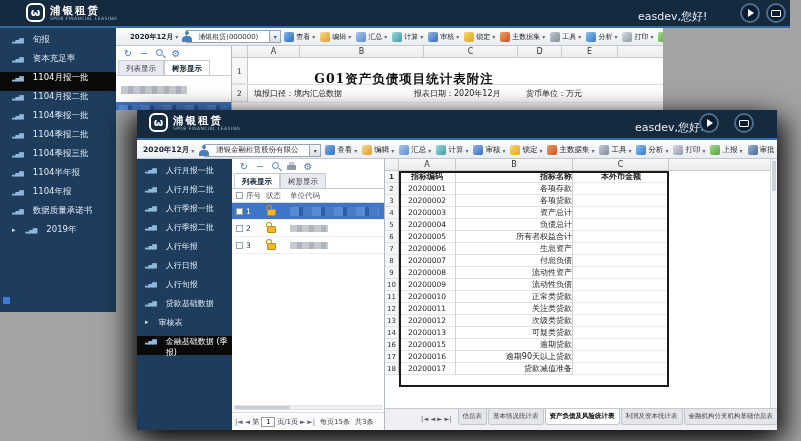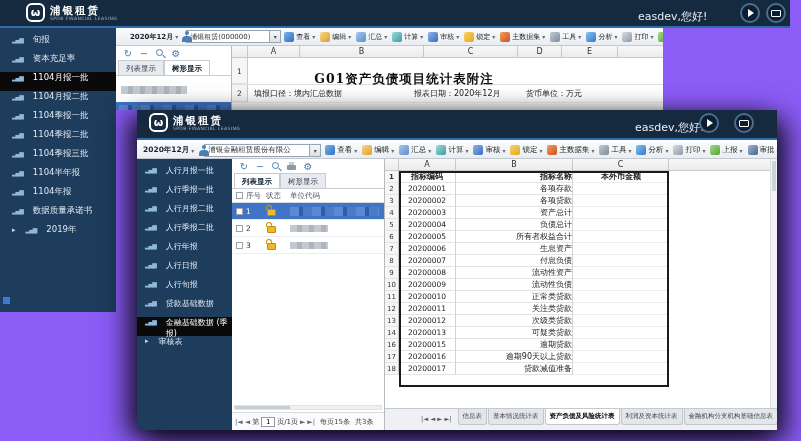--- a/index.html
+++ b/index.html
@@ -1,17 +1,17 @@
 <!DOCTYPE html>
 <html><head>
 <meta charset="utf-8">
 <style>
   html,body{margin:0;padding:0;background:#000;}
   *{box-sizing:border-box;font-family:"DejaVu Sans",sans-serif;}
-  .canvas{position:relative;width:801px;height:441px;background:#8b5cf6;overflow:hidden;}
+  .canvas{position:relative;width:801px;height:441px;background:#a3a3a3;overflow:hidden;}
   .win{position:absolute;}
   .back{left:0;top:0;width:790px;height:425px;}
   .front{left:137px;top:110px;width:640px;height:320px;background:#fff;
          box-shadow:-10px 6px 24px rgba(0,0,0,.75),10px 10px 24px rgba(0,0,0,.75);}
   
   .whead{position:absolute;left:0;top:0;right:0;height:28px;background:#15293f;
          border-bottom:2px solid #2e6daa;}
   .front .whead{height:30px;}
   .logo{position:absolute;left:26px;top:3px;display:flex;gap:5px;align-items:center;}
   .front .logo{left:12px;}
@@ -35,21 +35,21 @@
   .bw-toolbar{left:116px;top:28px;width:547px;height:18px;font-size:7px;gap:2px;padding:0 2px 0 14px;}
   .fw-toolbar{left:0;top:32px;width:640px;height:17px;font-size:7.5px;gap:3px;padding:0 2px 0 6px;}
   .period{display:flex;align-items:center;gap:2px;color:#1a2430;font-weight:bold;cursor:pointer;}
   .da::before{content:"▾";font-size:6px;color:#667;}
   .person{width:10px;height:11px;position:relative;margin:0 2px;}
   .person::before{content:"";position:absolute;left:3px;top:0;width:4px;height:4px;border-radius:50%;background:#4a7fb5;}
   .person::after{content:"";position:absolute;left:0;top:5px;width:10px;height:6px;border-radius:4px 4px 0 0;background:#4a7fb5;}
   .combo{display:flex;align-items:center;height:13px;background:#fff;border:1px solid #97a4b2;}
   .bw-toolbar .combo .cv{width:82px;}
   .fw-toolbar .combo .cv{width:104px;}
-  .cv{padding:18px 3px;overflow:hidden;color:#333;}
+  .cv{padding:18px 3px;overflow:hidden;color:#333;text-align:center;}
   .cbtn{width:11px;height:100%;background:linear-gradient(#f5f6f8,#dde2e8);border-left:1px solid #97a4b2;
         display:flex;align-items:center;justify-content:center;}
   .cbtn::before{content:"▾";font-size:6px;color:#456;}
   .menus{display:flex;align-items:center;gap:3px;}
   .tb-menu{display:flex;align-items:center;gap:2px;color:#222;cursor:pointer;padding:0 1px;}
   .tbi{width:10px;height:10px;border-radius:2px;display:inline-block;}
   .v-view{background:linear-gradient(135deg,#7db2e8,#2f6fc0);}
   .v-edit{background:linear-gradient(135deg,#f6d98a,#e09b2d);}
   .v-sum{background:linear-gradient(135deg,#a8c6ea,#5b8fd0);}
   .v-calc{background:linear-gradient(135deg,#9fd8dc,#3f9aa5);}
@@ -503,32 +503,32 @@
 
           <div class="sb-item">
 
             <span class="bars"></span>
             <span class="lbl">人行月报一批</span>
           </div>
 
           <div class="sb-item">
 
             <span class="bars"></span>
+            <span class="lbl">人行月报二批</span>
+          </div>
+
+          <div class="sb-item">
+
+            <span class="bars"></span>
             <span class="lbl">人行季报一批</span>
           </div>
 
           <div class="sb-item">
 
             <span class="bars"></span>
-            <span class="lbl">人行月报二批</span>
-          </div>
-
-          <div class="sb-item">
-
-            <span class="bars"></span>
             <span class="lbl">人行季报二批</span>
           </div>
 
           <div class="sb-item">
 
             <span class="bars"></span>
             <span class="lbl">人行年报</span>
           </div>
 
           <div class="sb-item">
@@ -540,32 +540,32 @@
           <div class="sb-item">
 
             <span class="bars"></span>
             <span class="lbl">人行旬报</span>
           </div>
 
           <div class="sb-item">
 
             <span class="bars"></span>
             <span class="lbl">贷款基础数据</span>
-          </div>
-
-          <div class="sb-item selected">
-
-            <span class="bars"></span>
-            <span class="lbl">金融基础数据 (季报)</span>
           </div>
 
           <div class="sb-item group plain">
             <span class="arr2"></span>
 
             <span class="lbl">审核表</span>
+          </div>
+
+          <div class="sb-item selected">
+
+            <span class="bars"></span>
+            <span class="lbl">金融基础数据 (季报)</span>
           </div>
         </div>
     </aside>
 
     <div class="panel fw-panel">
       <div class="picons">
 
       <i class="pic v-refresh"></i>
           <i class="pic v-minus"></i>
           <i class="pic v-search"></i>

